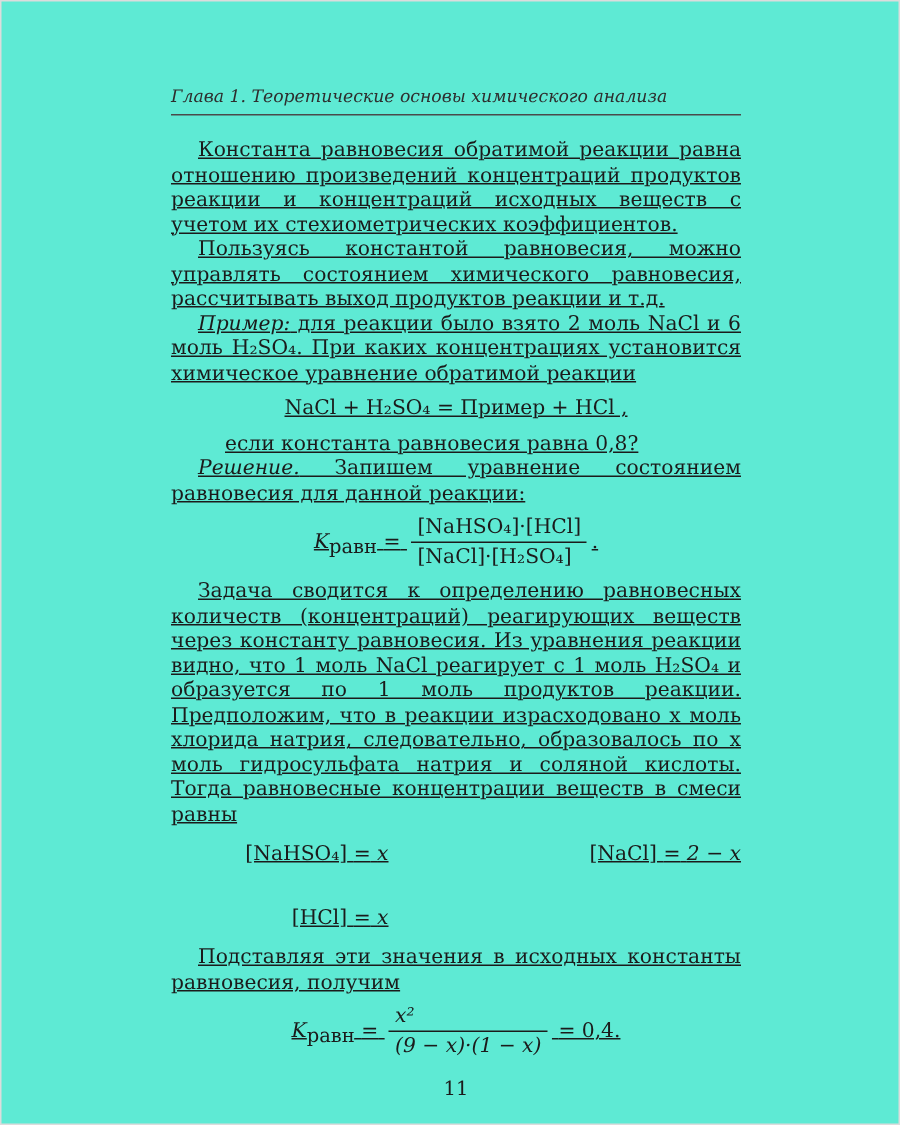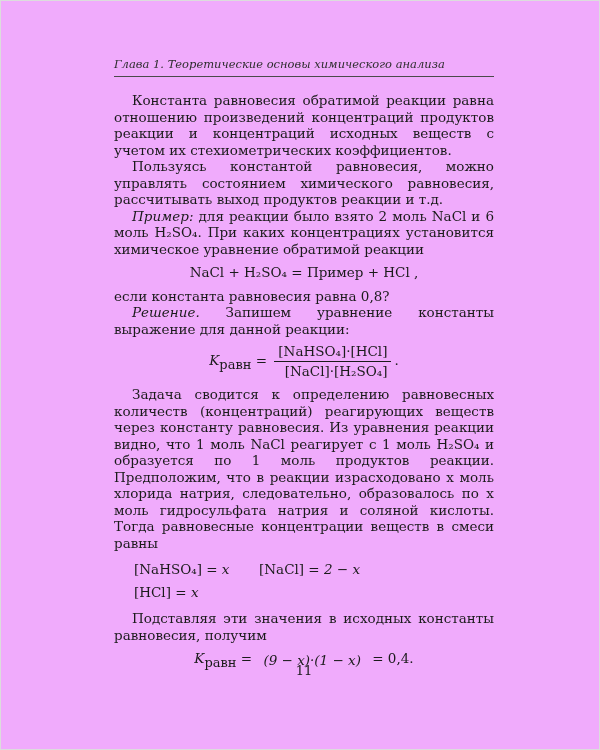--- a/index.html
+++ b/index.html
@@ -1,20 +1,20 @@
 <!DOCTYPE html>
 <html><head>
 <meta charset="utf-8">
 <style>
   html,body { margin:0; padding:0; background:#f5f5f5; }
   .page {
     position:relative;
     width:600px; height:750px;
     margin:0 auto;
-    background:#f0abfc;
+    background:#5eead4;
     border:1px solid #dcdcdc;
     box-sizing:border-box;
     overflow:hidden;
     font-family:"DejaVu Serif", serif;
     color:#1b1b1b;
   }
   .content {
     position:absolute;
     left:113px; top:56px;
     width:380px;
@@ -25,60 +25,61 @@
     color:#2e2e2e;
     padding-bottom:5px;
     border-bottom:1px solid #4a4a4a;
     white-space:nowrap;
   }
   .bodytext {
     margin-top:15px;
     font-size:13.5px;
     line-height:16.5px;
     text-align:justify;
+    text-decoration:underline;
   }
   .bodytext p { margin:0; text-indent:18px; }
-  .bodytext p.noindent { text-indent:0; }
+  .bodytext p.noindent { text-indent:0;margin-left:36px; }
   .lead-italic { font-style:italic; }
   .it { font-style:italic; }
   .equation {
     text-align:center;
     margin:7px 0 7px 0;
     font-size:13.5px;
     text-indent:0;
   }
   .frac {
     display:inline-block;
     vertical-align:middle;
-    text-align:right;
+    text-align:left;
     line-height:1.12;
     margin:0 3px;
   }
   .frac .num {
     display:block;
     padding:0 4px 2px 4px;
     border-bottom:1px solid #1b1b1b;
   }
   .frac .den {
     display:block;
     padding:2px 4px 0 4px;
   }
   .ksym { font-style:italic; }
   sub.ksub { font-size:13px; }
   .conc {
     display:grid;
     grid-template-columns:125px auto;
-    row-gap:6px;
+    row-gap:26px;
     margin:10px 0 10px 20px;
     font-size:13.5px;
-    text-align:left;
+    text-align:right;
   }
   .pagenum {
     position:absolute;
-    top:662px;
+    top:718px;
     left:113px;
     width:380px;
     text-align:center;
     font-size:13px;
   }
 </style>
 </head>
 <body>
 
 <div class="page">
@@ -93,21 +94,21 @@
       <p>Пользуясь константой равновесия, можно управлять состоянием химического равновесия, рассчитывать выход продуктов реакции и т.д.</p>
 
       <p><span class="lead-italic">Пример:</span><span> для реакции было взято 2 моль NaCl и 6 моль H₂SO₄. При каких концентрациях установится химическое уравнение обратимой реакции</span></p>
 
       <div class="equation">
         <span>NaCl + H₂SO₄ = Пример + HCl ,</span>
       </div>
 
       <p class="noindent">если константа равновесия равна 0,8?</p>
 
-      <p><span class="lead-italic">Решение.</span><span> Запишем уравнение константы выражение для данной реакции:</span></p>
+      <p><span class="lead-italic">Решение.</span><span> Запишем уравнение состоянием равновесия для данной реакции:</span></p>
 
       <div class="equation">
         <span class="ksym">K</span><sub class="ksub">равн</sub>
         <span>=</span>
         <span class="frac">
           <span class="num">[NaHSO₄]·[HCl]</span>
           <span class="den">[NaCl]·[H₂SO₄]</span>
         </span><span>.</span>
       </div>
 
@@ -118,20 +119,21 @@
         <div><span>[NaCl]</span> <span>=</span> <span class="it">2 − x</span></div>
         <div><span>[HCl]</span> <span>=</span> <span class="it">x</span></div>
       </div>
 
       <p>Подставляя эти значения в исходных константы равновесия, получим</p>
 
       <div class="equation">
         <span class="ksym">K</span><sub class="ksub">равн</sub>
         <span>=</span>
         <span class="frac">
+          <span class="num it">x²</span>
           <span class="den it">(9 − x)·(1 − x)</span>
         </span>
         <span>= 0,4.</span>
       </div>
 
     </div>
   </div>
 
   <div class="pagenum">11</div>
 </div>

